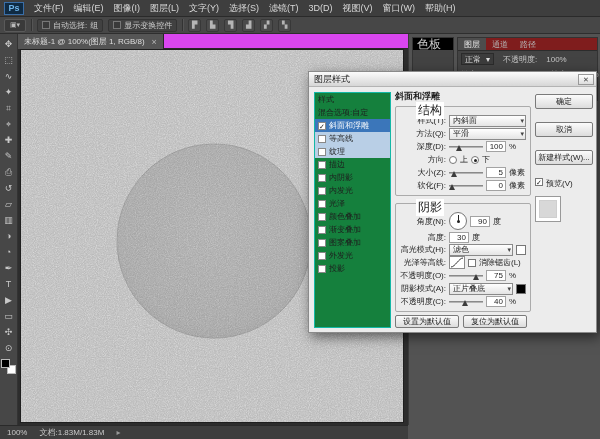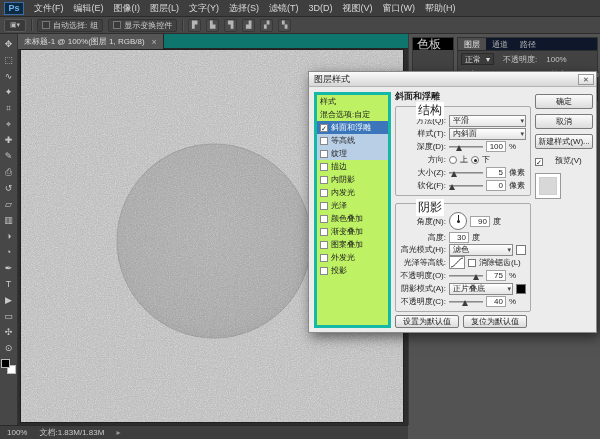--- a/index.html
+++ b/index.html
@@ -22,47 +22,47 @@
 
   
   .toolbox{position:absolute;left:0;top:34px;width:18px;height:391px;background:#474747;border-right:1px solid #333;display:flex;flex-direction:column;align-items:center;padding-top:2px}
   .tool{width:16px;height:16px;display:flex;align-items:center;justify-content:center;color:#c9c9c9;font-size:9px;line-height:16px}
   .swatches{position:relative;width:15px;height:15px;margin-top:3px;flex:none}
   .swatch-fg{position:absolute;left:0;top:0;width:9px;height:9px;border:1px solid #bbb;background:#000;z-index:2}
   .swatch-bg{position:absolute;right:0;bottom:0;width:9px;height:9px;border:1px solid #bbb;background:#fff}
 
   
   .canvas-region{position:absolute;left:18px;top:34px;width:390px;height:391px;background:#2d2d2d;overflow:hidden}
-  .doc-tabbar{position:absolute;left:0;top:0;width:100%;height:15px;background:#0f766e;border-bottom:1px solid #262626}
+  .doc-tabbar{position:absolute;left:0;top:0;width:100%;height:15px;background:#d946ef;border-bottom:1px solid #262626}
   .doc-tab{position:absolute;left:0;top:0;height:15px;background:#555;color:#ddd;font-size:8px;display:flex;align-items:center;padding:0 6px;gap:7px;border-right:1px solid #262626;white-space:nowrap}
   .doc-close{color:#b5b5b5;font-size:9px}
   .document{position:absolute;left:2px;top:15px;width:384px;height:374px;background:#f0f0f0;overflow:hidden;border:1px solid #1f1f1f}
 
   
   .right-dock{position:absolute;left:408px;top:34px;width:192px;height:391px;background:#535353;border-left:1px solid #3a3a3a}
   .mini-panel{position:absolute;left:3px;top:3px;width:42px;height:64px;background:#434343;border:1px solid #333}
   .mini-tab{height:12px;background:#000000;color:#ccc;font-size:12px;display:flex;align-items:center;padding:0 4px}
   .layers-panel{position:absolute;left:48px;top:3px;width:141px;height:64px;background:#434343;border:1px solid #333}
-  .panel-tabs{display:flex;height:13px;background:#0f172a;border-bottom:1px solid #2c2c2c}
+  .panel-tabs{display:flex;height:13px;background:#7f1d1d;border-bottom:1px solid #2c2c2c}
   .panel-tab{padding:0 6px;font-size:8px;color:#b5b5b5;display:flex;align-items:center}
   .panel-tab.active{background:#4d4d4d;color:#e8e8e8}
   .panel-row{display:flex;align-items:center;gap:9px;padding:2px 3px;font-size:8px;color:#c5c5c5;white-space:nowrap}
   .dd-dark{background:#3c3c3c;border:1px solid #2b2b2b;height:12px;display:flex;align-items:center;padding:0 3px;font-size:8px;color:#ddd;gap:5px}
   .lock-ico{font-size:8px;color:#bbb}
 
   
   .statusbar{position:absolute;left:0;top:425px;width:408px;height:14px;background:#3e3e3e;border-top:1px solid #2a2a2a;display:flex;align-items:center;font-size:8px;color:#c9c9c9;gap:12px;padding-left:7px}
   .status-arrow{color:#999}
 
   
   .dialog{position:absolute;left:308px;top:71px;width:289px;height:262px;background:#ececec;border:1px solid #8a8a8a;box-shadow:3px 4px 12px rgba(0,0,0,.55);font-size:8px;color:#1e1e1e;z-index:10}
   .dlg-title{position:absolute;left:0;top:0;width:100%;height:15px;background:linear-gradient(#fbfbfb,#d6d6d6);border-bottom:1px solid #b3b3b3;display:flex;align-items:center;padding:0 5px;font-size:9px;color:#222}
   .dlg-close{position:absolute;right:2px;top:2px;width:16px;height:11px;border:1px solid #999;background:linear-gradient(#fff,#ddd);display:flex;align-items:center;justify-content:center;font-size:7px;color:#444}
 
-  .styles-col{position:absolute;left:5px;top:20px;width:77px;height:236px;background:#bef264;border:3px solid #14b8a6;overflow:hidden}
+  .styles-col{position:absolute;left:5px;top:20px;width:77px;height:236px;background:#15803d;border:1px solid #14b8a6;overflow:hidden}
   .sc-item{height:13px;display:flex;align-items:center;padding:0 3px;gap:3px;font-size:8px;white-space:nowrap}
   .sc-item.sel{background:#3b76ba;color:#fff}
   .sc-item.subsel{background:#b9cfe6}
   .sc-cb{width:8px;height:8px;background:#fff;border:1px solid #888;font-size:7px;line-height:7px;text-align:center;color:#222;flex:none}
   .sc-cb.checked::after{content:'✓'}
 
   .mid{position:absolute;left:86px;top:18px;width:136px;height:240px}
   .mid-header{font-size:9px;font-weight:bold;margin-bottom:3px}
   .group{position:relative;border:1px solid #ababab;border-radius:2px;padding:7px 4px 3px 4px;margin-bottom:7px;background:#ececec}
   .group-label{position:absolute;top:-5px;left:20px;background:#ffffff;padding:0 2px;font-size:12px}
@@ -81,23 +81,23 @@
   .cb.checked::after{content:'✓'}
   .dial{width:18px;height:18px;border:1px solid #777;border-radius:50%;background:#fff;position:relative;flex:none}
   .dial::after{content:'';position:absolute;left:8px;top:2px;width:1px;height:7px;background:#222}
   .dial::before{content:'';position:absolute;left:7px;top:7px;width:3px;height:3px;border-radius:50%;background:#222}
   .contour-thumb{width:16px;height:13px;background:#fff;border:1px solid #8a8a8a;flex:none;display:flex;align-items:center;justify-content:center}
   .mode-swatch{width:10px;height:10px;border:1px solid #777;flex:none}
   .def-btns{position:absolute;left:86px;top:243px;display:flex;gap:4px}
   .btn{background:linear-gradient(#fbfbfb,#dcdcdc);border:1px solid #7a7a7a;border-radius:2px;display:flex;align-items:center;justify-content:center;font-size:8px;color:#222;white-space:nowrap}
   .def-btn{width:64px;height:13px}
   .btn-col{position:absolute;left:226px;top:22px;width:58px}
-  .btn-main{width:58px;height:15px;margin-bottom:5px}
+  .btn-main{width:58px;height:15px;margin-bottom:13px}
   .btn-new{margin-top:5px}
-  .preview-row{display:flex;align-items:flex-end;gap:12px;margin-top:6px;font-size:8px}
+  .preview-row{display:flex;align-items:flex-start;gap:3px;margin-top:6px;font-size:8px}
   .preview-box{width:26px;height:26px;border:1px solid #999;background:#fff;margin-top:7px;display:flex;align-items:center;justify-content:center}
   .preview-inner{width:18px;height:18px;background:#d8d8d8;border:1px solid #cfcfcf}
 </style>
 </head>
 <body>
 
 <div class="app">
 
   <div class="menubar">
     <div class="ps-logo">Ps</div>
@@ -287,29 +287,29 @@
           <span>投影</span>
         </div>
     </div>
 
     <div class="mid">
       <div class="mid-header">斜面和浮雕</div>
 
       <div class="group">
         <span class="group-label">结构</span>
         <div class="frow">
+          <span class="lbl">样式(T):</span>
+          <span class="dd">
+              <span>内斜面</span>
+            </span>
+        </div>
+        <div class="frow">
           <span class="lbl">方法(Q):</span>
           <span class="dd">
               <span>平滑</span>
-            </span>
-        </div>
-        <div class="frow">
-          <span class="lbl">样式(T):</span>
-          <span class="dd">
-              <span>内斜面</span>
             </span>
         </div>
         <div class="frow">
           <span class="lbl">深度(D):</span>
           <span class="slider">
               <span class="track"></span>
               <span class="thumb" style="left:22%"></span>
             </span>
           <span class="nf">100</span>
           <span>%</span>

